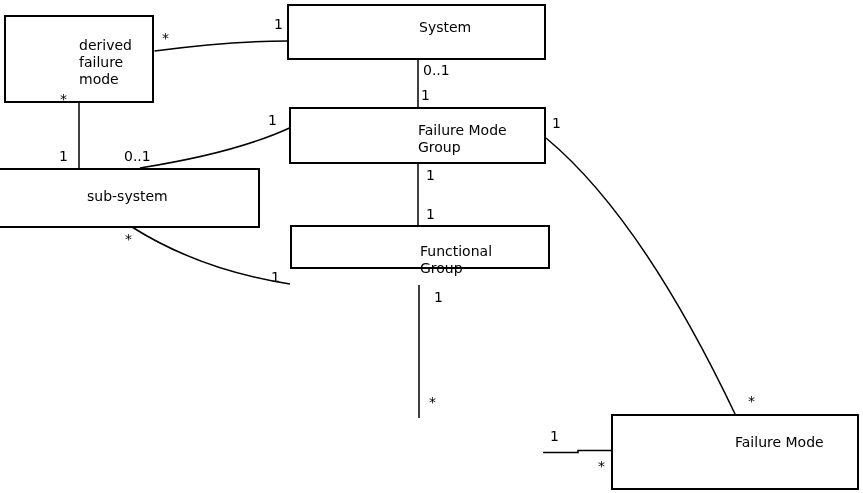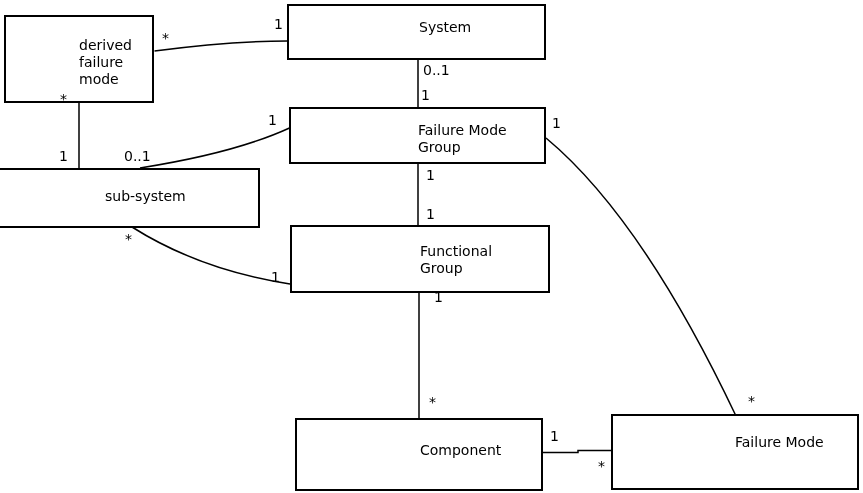--- a/index.html
+++ b/index.html
@@ -64,31 +64,28 @@
   <div class="box" style="left:287px; top:4px; width:259px; height:56px;">
     <span class="boxlabel" style="left:130px; top:13px;">System</span>
   </div>
 
   <div class="box" style="left:289px; top:107px; width:257px; height:57px;">
     <span class="boxlabel" style="left:127px; top:13px;">Failure Mode
 Group</span>
   </div>
 
   <div class="box" style="left:-2px; top:168px; width:262px; height:60px;">
-    <span class="boxlabel" style="left:105px; top:18px;">sub-system</span>
+    <span class="boxlabel" style="left:87px; top:18px;">sub-system</span>
   </div>
 
-  <div class="box" style="left:290px; top:225px; width:260px; height:68px;padding-left:25px;">
+  <div class="box" style="left:290px; top:225px; width:260px; height:44px;padding-left:25px;">
     <span class="boxlabel" style="left:128px; top:16px;">Functional
 Group</span>
   </div>
 
-  <div class="box" style="left:295px; top:418px; width:248px; height:73px;">
-    <span class="boxlabel" style="left:123px; top:22px;">Component</span>
-  </div>
 
   <div class="box" style="left:611px; top:414px; width:248px; height:76px;">
     <span class="boxlabel" style="left:122px; top:18px;">Failure Mode</span>
   </div>
 
   <span class="mult" style="left:162px; top:30px;">*</span>
   <span class="mult" style="left:274px; top:16px;">1</span>
   <span class="mult" style="left:423px; top:62px;">0..1</span>
   <span class="mult" style="left:421px; top:87px;">1</span>
   <span class="mult" style="left:268px; top:112px;">1</span>

